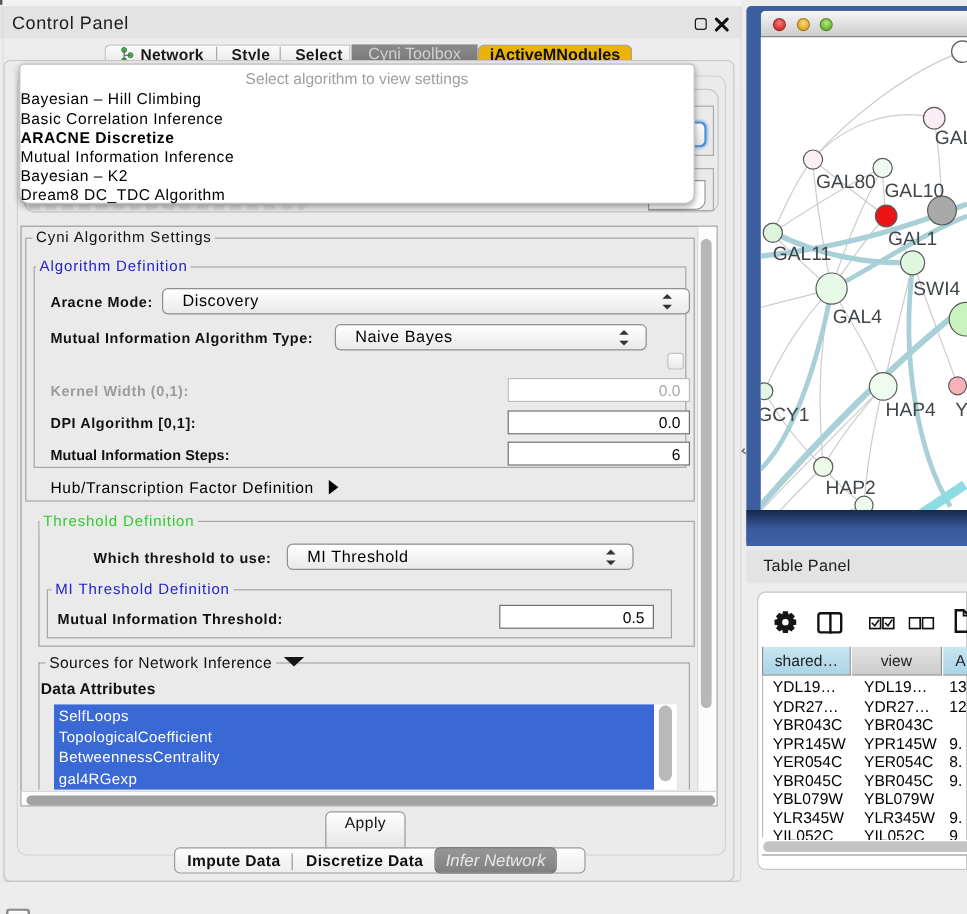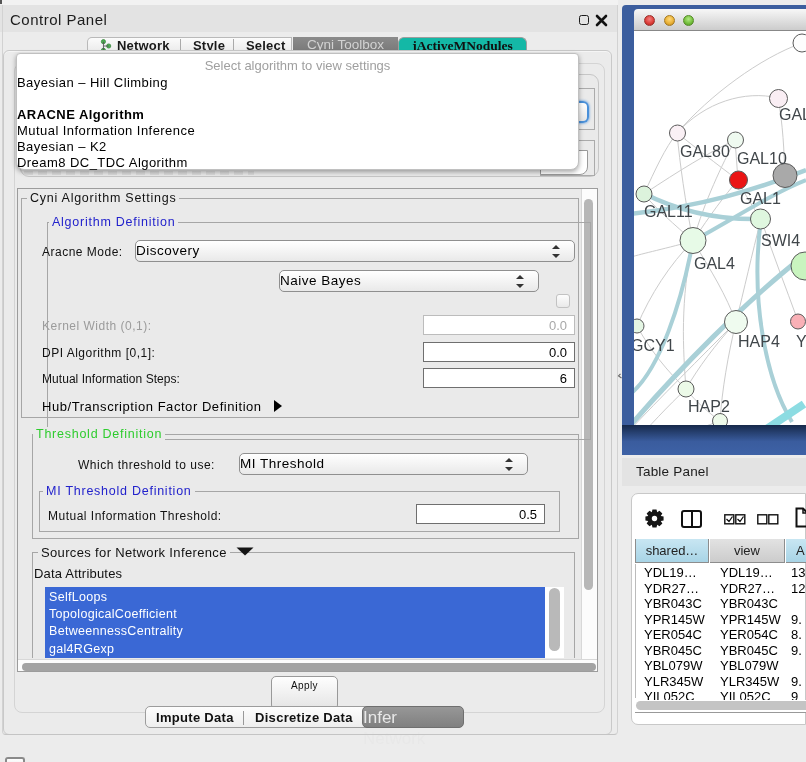--- a/index.html
+++ b/index.html
@@ -10,59 +10,59 @@
 
 
 #titlebar { left:0; top:5px; width:618px; height:27px; background:#e3e3e3; }
 #titlebar .t { position:absolute; left:10px; top:6px; font-size:15px; letter-spacing:0.5px; color:#1c1c1c; }
 #win-sq { left:579px; top:15px; width:10px; height:10px; border:1.6px solid #1a1a1a; border-radius:2.5px; }
 
 
 .tabstrip { top:37px; height:16px; }
 #tab-left { left:87px; width:205px; background:linear-gradient(#fbfbfb,#e9e9e9); border:1px solid #b9b9b9; border-bottom:none; border-radius:5px 0 0 0; }
 #tab-cyni { left:293px; width:105px; background:linear-gradient(#8b8b8b,#777); color:#d2d2d2; text-align:center; line-height:16px; font-size:13.5px; }
-#tab-jact { left:398px; width:129px; background:#14b8a6; border:1px solid #9e9e9e; border-bottom:none; border-radius:6px 6px 0 0; color:#111; text-align:center; line-height:15px; font-size:13.5px; font-weight:bold;font-family:Liberation Serif, serif; }
+#tab-jact { left:398px; width:129px; background:#eab308; border:1px solid #9e9e9e; border-bottom:none; border-radius:6px 6px 0 0; color:#111; text-align:center; line-height:15px; font-size:13.5px; font-weight:bold; }
 .tabtext { position:absolute; top:38px; line-height:15px; font-size:13px; font-weight:bold; letter-spacing:0.2px; color:#1a1a1a; }
 .tabsep { position:absolute; top:39px; width:1px; height:13px; background:#aaa; }
 
 
 #outer { left:3px; top:50px; width:609px; height:685px; background:#ebebeb; border:1px solid #c9c9c9; border-radius:6px; box-shadow:inset 0 1px 0 #f5f5f5; }
 #contentB { left:14px; top:63px; width:591px; height:650px; background:#ebebeb; border:1px solid #d4d4d4; border-radius:8px; }
 #algobox { left:20px; top:74px; width:579px; height:103px; background:#eaeaea; border:1px solid #c6c6c6; border-radius:9px; }
 #combo-glow { left:578px; top:101px; width:11px; height:22px; border-radius:0 6px 6px 0; background:linear-gradient(#fff,#e6e6e6); border:2.5px solid #4a90d9; border-left:none; box-shadow:0 0 2px 1px rgba(100,160,225,.6); }
 
 
 #scrollpane { left:17px; top:188px; width:581px; height:484px; border:1px solid #9c9c9c; background:#eaeaea; }
 #vscroll { left:563px; top:0; width:16px; height:470px; background:#fcfcfc; border-left:1px solid #d8d8d8; }
 #vthumb { left:566px; top:10px; width:9px; height:391px; background:#b7b7b7; border-radius:5px; }
 #hscroll { left:0; top:470px; width:579px; height:12px; background:#fcfcfc; border-top:1px solid #d8d8d8; }
 #hthumb { left:4px; top:474px; width:574px; height:8px; background:#a3a3a3; border-radius:4px; }
 
 
 .group { position:absolute; border:1px solid #a6a6a6; }
 .gtitle { position:absolute; top:-8px; background:#eaeaea; padding:0 3px; font-size:12.5px; letter-spacing:0.75px; white-space:nowrap; }
-label.b { position:absolute; font-size:12px; font-weight:normal; letter-spacing:0.5px; color:#111; white-space:nowrap; }
+label.b { position:absolute; font-size:12px; font-weight:bold; letter-spacing:0.5px; color:#111; white-space:nowrap; }
 label.dis { color:#9b9b9b; }
-.combo { position:absolute; height:22px; border:1px solid #8f8f8f; border-radius:5px; background:linear-gradient(#ffffff,#e9e9e9); font-size:13.5px; letter-spacing:0.5px; color:#000; line-height:20px; }
+.combo { position:absolute; height:22px; border:1px solid #8f8f8f; border-radius:5px; background:linear-gradient(#ffffff,#e9e9e9); font-size:13.5px; letter-spacing:0.5px; color:#000; line-height:20px; padding-left:16px; }
 .combo .arr { position:absolute; right:13px; top:0; width:10px; height:20px; }
 .combo .arr:before { content:""; position:absolute; left:1px; top:4px; border:4px solid transparent; border-bottom:4.2px solid #333; border-top:none; }
 .combo .arr:after { content:""; position:absolute; left:1px; bottom:3px; border:4px solid transparent; border-top:4.2px solid #333; border-bottom:none; }
 .field { position:absolute; height:20px; background:#fff; border:1px solid #6f6f6f; font-size:13px; color:#000; text-align:right; padding:2px 7px 0 0; }
 .field.dis { border-color:#bcbcbc; color:#a8a8a8; }
 
 
 #dropdown { left:16px; top:53px; width:563px; height:117px; background:#fff; border:1px solid #c0c0c0; border-radius:4px 4px 8px 8px; box-shadow:0 2px 5px rgba(0,0,0,.35); z-index:50; }
 #dropdown .hint { position:absolute; left:0; right:0; top:4px; text-align:center; color:#9f9f9f; font-size:13px; }
 #dropdown .it { position:absolute; left:0px; font-size:13px; letter-spacing:0.45px; color:#000; white-space:nowrap; }
 
 
-#apply { left:271px; top:676px; width:67px; height:34px; border:1px solid #999; border-radius:5px; background:linear-gradient(#fefefe,#e4e4e4); text-align:center; font-size:10px; letter-spacing:0.4px; line-height:17px; color:#111; }
-#btabs { left:145px; top:706px; width:318px; height:22px; background:linear-gradient(#fdfdfd,#eee); border:1px solid #9c9c9c; border-radius:5px;padding-left:44px; }
+#apply { left:271px; top:676px; width:67px; height:34px; border:1px solid #999; border-radius:5px; background:linear-gradient(#fefefe,#e4e4e4); text-align:center; font-size:13px; letter-spacing:0.4px; line-height:17px; color:#111; }
+#btabs { left:145px; top:706px; width:343px; height:22px; background:linear-gradient(#fdfdfd,#eee); border:1px solid #9c9c9c; border-radius:5px;padding-left:44px; }
 #btabs .seg { position:absolute; top:0; font-size:13px; font-weight:bold; letter-spacing:0.3px; color:#111; line-height:21px; }
-#btab-sel { left:216px; top:-1px; width:102px; height:22px; background:linear-gradient(#979797,#808080); border:1px solid #6f6f6f; border-radius:5px; color:#e8e8e8; font-weight:normal; font-size:17px; line-height:21px; text-align:left; }
+#btab-sel { left:216px; top:-1px; width:102px; height:22px; background:linear-gradient(#979797,#808080); border:1px solid #6f6f6f; border-radius:5px; color:#e8e8e8; font-weight:normal; font-size:14px; line-height:21px; text-align:center;font-style:italic; }
 
 
 #netwin { left:622px; top:5px; width:184px; height:450px; background:#3c5e9e; border-radius:4px 0 0 4px; }
 #nettitle { left:634px; top:9px; width:172px; height:22px; background:linear-gradient(#f7f7f7,#ccc); border-radius:4px 0 0 0; border-bottom:1px solid #888; }
 .tl { position:absolute; top:15px; width:11px; height:11px; border-radius:50%; }
 #netblue-bottom { left:622px; top:425px; width:184px; height:30px; background:linear-gradient(#16294a,#3a5c9e 55%,#3e62a6); }
 #netcanvas { left:634px; top:31px; width:172px; height:394px; background:#fff; }
 
 
 #tp-strip { left:622px; top:458px; width:184px; height:28px; background:#e3e3e3; }
@@ -115,25 +115,26 @@
   <div class="abs" id="scrollpane">
     <div class="abs" id="vscroll"></div>
     <div class="abs" id="vthumb"></div>
     <div class="abs" id="hscroll"></div>
     <div class="abs" id="hthumb"></div>
   </div>
 
   <div class="group" style="left:21px;top:198px;width:558px;height:220px">
     <div class="gtitle" style="left:5px;color:#111">Cyni Algorithm Settings</div>
   </div>
-  <div class="group" style="left:47px;top:222px;width:544px;height:218px">
+  <div class="group" style="left:28px;top:222px;width:544px;height:168px">
     <div class="gtitle" style="left:1px;color:#2222cc">Algorithm Definition</div>
   </div>
   <label class="b" style="left:42px;top:245px">Aracne Mode:</label>
   <div class="combo" style="left:135px;top:240px;width:440px">Discovery<div class="arr"></div></div>
+  <label class="b" style="left:42px;top:275px">Mutual Information Algorithm Type:</label>
   <div class="combo" style="left:279px;top:270px;width:260px">Naive Bayes<div class="arr"></div></div>
   <div class="abs" style="left:556px;top:294px;width:14px;height:14px;border:1px solid #c2c2c2;border-radius:3px;background:linear-gradient(#fdfdfd,#e9e9e9)"></div>
   <label class="b dis" style="left:42px;top:319px">Kernel Width (0,1):</label>
   <div class="field dis" style="left:423px;top:315px;width:152px">0.0</div>
   <label class="b" style="left:42px;top:346px">DPI Algorithm [0,1]:</label>
   <div class="field" style="left:423px;top:342px;width:152px">0.0</div>
   <label class="b" style="left:42px;top:372px;letter-spacing:0.05px">Mutual Information Steps:</label>
   <div class="field" style="left:423px;top:368px;width:152px">6</div>
   <div class="abs" style="left:42px;top:399px;font-size:13px;letter-spacing:0.55px;color:#000">Hub/Transcription Factor Definition</div>
   <svg class="abs" style="left:273px;top:400px" width="10" height="12" viewBox="0 0 10 12">
@@ -159,21 +160,22 @@
     </svg>
   <label class="b" style="left:34px;top:566px;font-size:13px;letter-spacing:0.2px">Data Attributes</label>
   <div class="abs" style="left:45px;top:587px;width:519px;height:71px;background:#fff"></div>
   <div class="abs" style="left:45px;top:587px;width:500px;height:71px;background:#3a68d5"></div>
   <div class="abs" style="left:49px;top:589px;font-size:12.5px;letter-spacing:0.3px;color:#fff;line-height:17.2px">SelfLoops<br>TopologicalCoefficient<br>BetweennessCentrality<br>gal4RGexp</div>
   <div class="abs" style="left:549px;top:588px;width:11px;height:63px;background:#b9b9b9;border-radius:6px"></div>
 
   <div class="abs" id="dropdown">
     <div class="hint">Select algorithm to view settings</div>
     <div class="it" style="top:21px">Bayesian – Hill Climbing</div>
-    <div class="it" style="top:53px;font-weight:bold">ARACNE Algorithm</div>
+    <div class="it" style="top:37px">Basic Correlation Inference</div>
+    <div class="it" style="top:53px;font-weight:bold">ARACNE Discretize</div>
     <div class="it" style="top:69px">Mutual Information Inference</div>
     <div class="it" style="top:85px">Bayesian – K2</div>
     <div class="it" style="top:101px">Dream8 DC_TDC Algorithm</div>
   </div>
 
   <div class="abs" style="left:24px;top:171px;width:230px;height:4px;z-index:2;background:repeating-linear-gradient(90deg,#d8d8d8 0 9px,transparent 9px 14px);opacity:.8"></div>
 
   <div class="abs" id="apply">Apply</div>
   <div class="abs" id="btabs">
     <div class="seg" style="left:10px">Impute Data</div>

